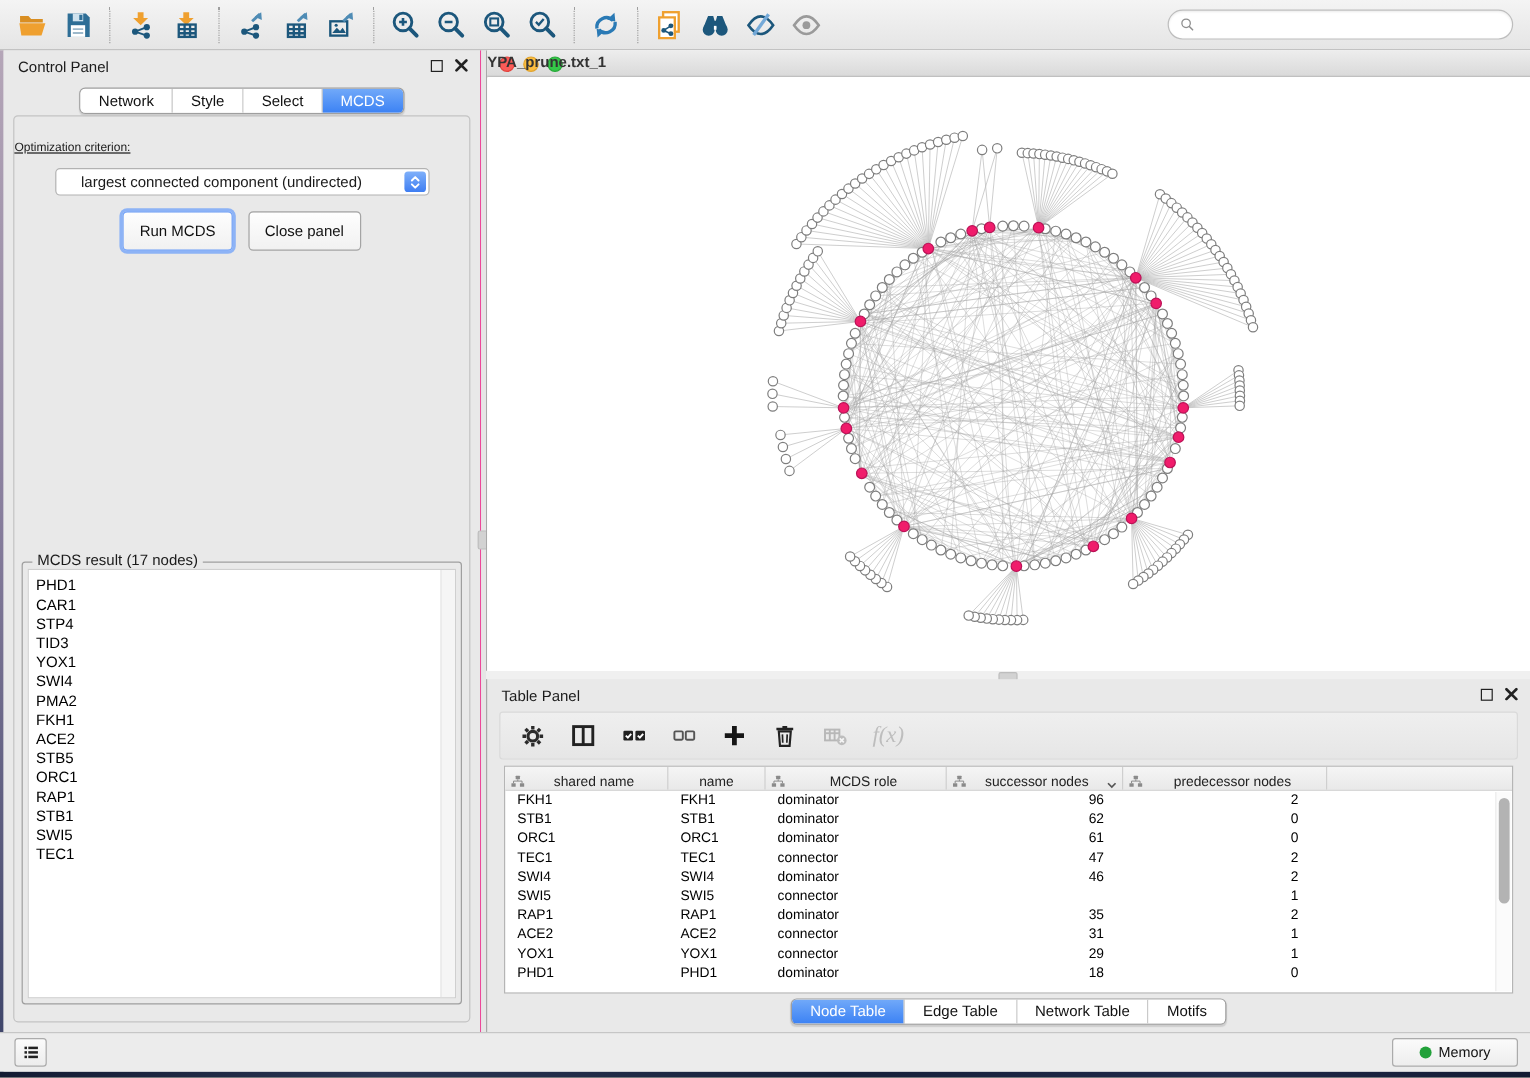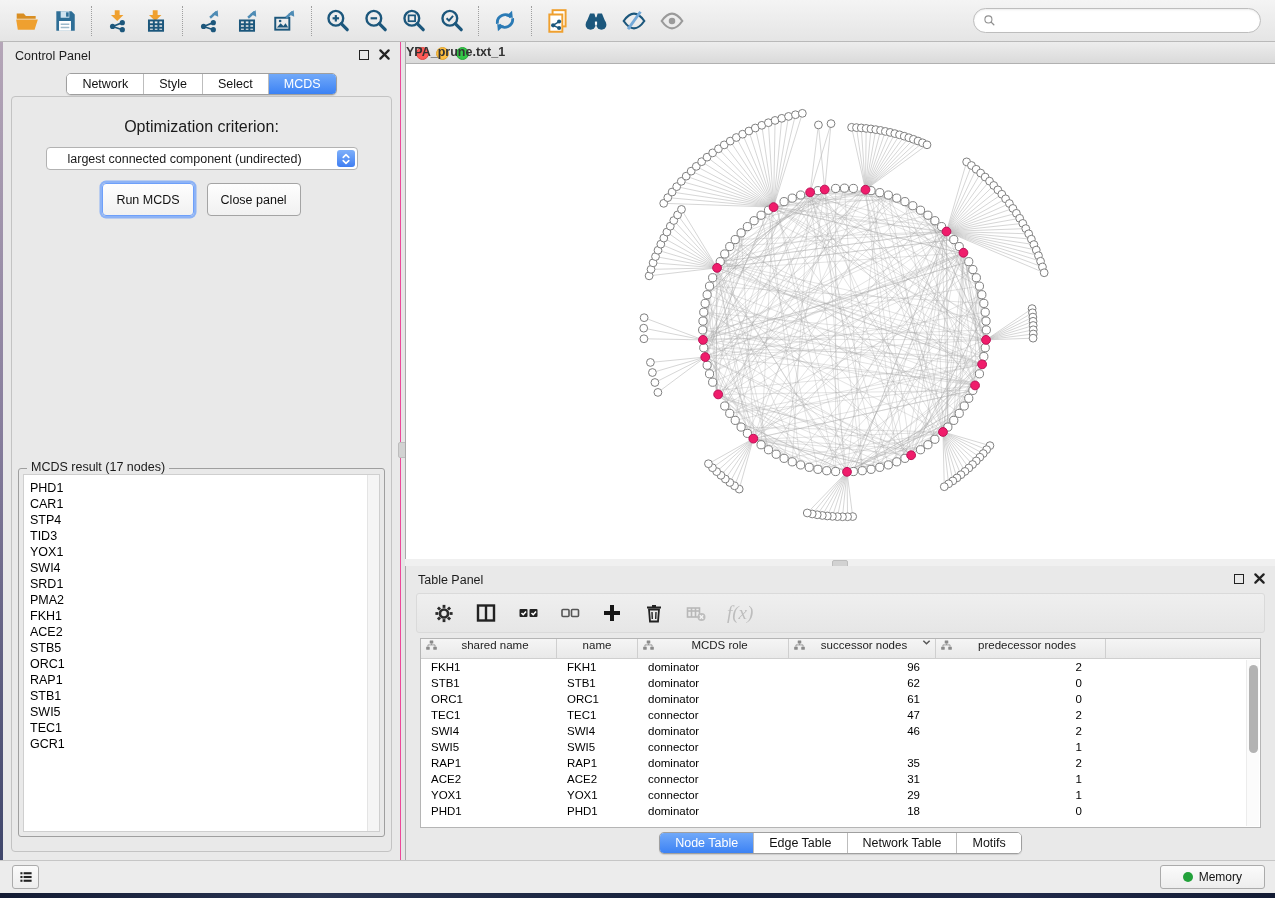--- a/index.html
+++ b/index.html
@@ -37,21 +37,21 @@
 
   .cp-tabs{position:absolute;top:31px;left:0;right:0;display:flex;justify-content:center;}
   .seg-group{display:flex;border:1px solid #9f9f9f;border-radius:5px;overflow:hidden;background:#fff;
     box-shadow:0 1px 1px rgba(0,0,0,.12);}
   .seg-tab{padding:3px 15px;font-size:12.5px;background:#fff;border-right:1px solid #bdbdbd;color:#111;}
   .seg-tab:last-child{border-right:none;}
   .seg-tab.sel{background:linear-gradient(#71a9f9,#3c82f4);color:#fff;}
 
   .cp-outline{position:absolute;left:8px;right:8px;top:54px;bottom:8px;
     border:1px solid #c3c3c3;border-radius:4px;}
-  .opt-label{text-align:center;margin-top:21px;font-size:16px;}
+  .opt-label{margin-top:21px;font-size:10px;text-decoration:underline;}
   .select{margin:11px auto 0;width:312px;height:23px;border:1px solid #b2b2b2;border-radius:4px;
     background:#fff;display:flex;align-items:center;position:relative;padding-left:21px;font-size:12.5px;}
   .select-caret{position:absolute;right:2px;top:2px;width:18px;height:17px;border-radius:3px;
     background:linear-gradient(#7fb0fa,#3f7ef2);display:flex;align-items:center;justify-content:center;}
   .btn-row{display:flex;justify-content:center;gap:13px;margin-top:13px;}
   .mac-btn{height:33px;padding:0 13px;font-size:12.5px;border:1px solid #a4a4a4;border-radius:4px;
     background:linear-gradient(#fefefe,#f1f1f1);font-family:"Liberation Sans",sans-serif;color:#111;}
   .mac-btn.focus{box-shadow:0 0 0 2.5px rgba(110,160,250,.75);border-color:#6ea0fa;}
 
   .group-box{position:absolute;left:6px;right:6px;top:371px;bottom:14px;
@@ -92,21 +92,21 @@
     display:flex;align-items:center;gap:20px;padding:0 16px;}
   .tp-btn{display:flex;align-items:center;justify-content:center;}
   .tp-btn svg{width:22px;height:22px;}
   .tp-btn.disabled{opacity:.55;}
   .fx{font-family:"Liberation Serif",serif;font-style:italic;font-size:19px;color:#9a9a9a;}
 
   .tp-table{position:absolute;left:14px;right:14px;top:72px;bottom:32px;background:#fff;
     border:1px solid #b5b5b5;overflow:hidden;}
   .thead{display:flex;height:20px;background:linear-gradient(#f5f5f5,#e9e9e9);
     border-bottom:1px solid #cfcfcf;}
-  .th{border-right:1px solid #cfcfcf;display:flex;align-items:flex-start;font-size:11.5px;
+  .th{border-right:1px solid #cfcfcf;display:flex;align-items:flex-end;font-size:11.5px;
     color:#222;padding:0 4px;}
   .th .lbl{flex:1;text-align:center;}
   .tr{display:flex;height:16px;}
   .td{font-size:11.5px;line-height:16px;color:#000;white-space:nowrap;overflow:hidden;}
   .td.l{padding-left:10px;text-align:left;}
   .td.r1{padding-right:16px;text-align:right;}
   .td.r2{padding-right:24px;text-align:right;}
   .table-scroll{position:absolute;top:21px;right:1px;bottom:1px;width:13px;background:#fbfbfb;
     border-left:1px solid #ececec;}
   .table-thumb{position:absolute;top:5px;left:2px;width:9px;height:88px;background:#b3b3b3;border-radius:5px;}
@@ -344,31 +344,29 @@
       <div class="group-box">
         <div class="group-legend">MCDS result (17 nodes)</div>
         <div class="mcds-list">
           <div class="mcds-items" id="mcds-items">
               <div class="mcds-item">PHD1</div>
               <div class="mcds-item">CAR1</div>
               <div class="mcds-item">STP4</div>
               <div class="mcds-item">TID3</div>
               <div class="mcds-item">YOX1</div>
               <div class="mcds-item">SWI4</div>
-              <div class="mcds-item">SRD1</div>
               <div class="mcds-item">PMA2</div>
               <div class="mcds-item">FKH1</div>
               <div class="mcds-item">ACE2</div>
               <div class="mcds-item">STB5</div>
               <div class="mcds-item">ORC1</div>
               <div class="mcds-item">RAP1</div>
               <div class="mcds-item">STB1</div>
               <div class="mcds-item">SWI5</div>
               <div class="mcds-item">TEC1</div>
-              <div class="mcds-item">GCR1</div>
             </div>
           <div class="list-scroll"></div>
         </div>
       </div>
     </div>
   </div>
 
   <div class="v-splitter">
       <div class="grip"></div>
     </div>

